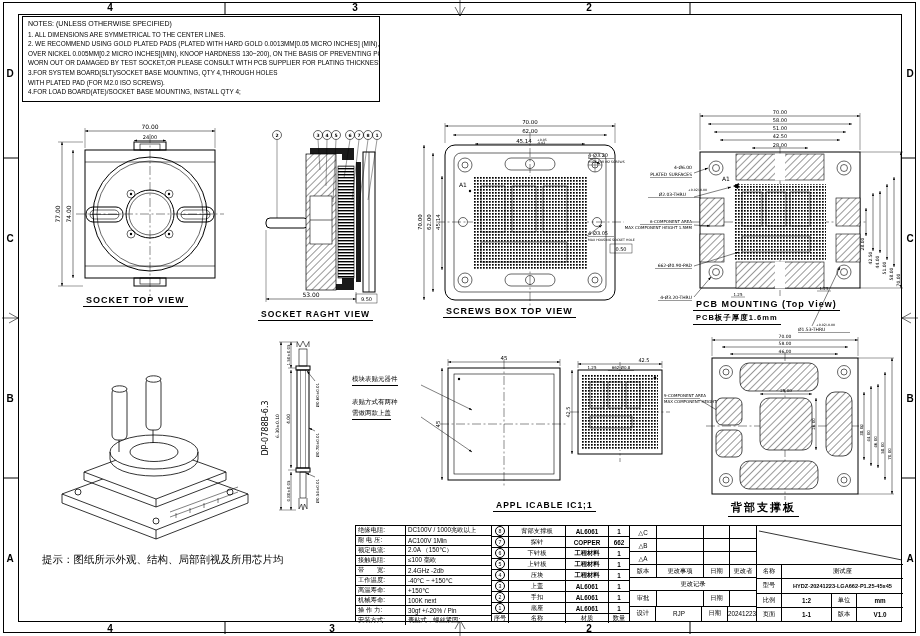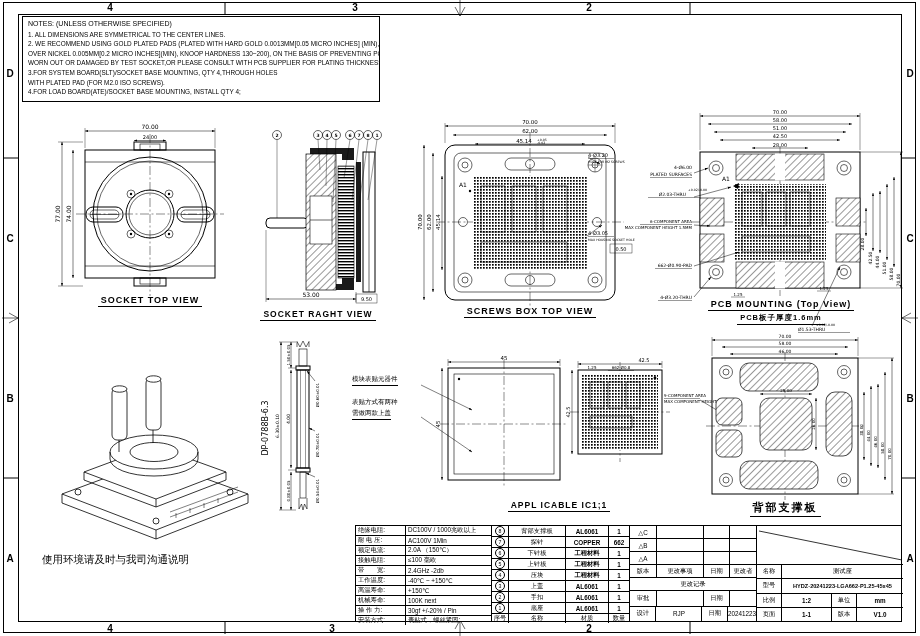--- a/index.html
+++ b/index.html
@@ -8,21 +8,21 @@
   .abs{position:absolute}
   
   .outerframe{left:3px;top:2px;width:913px;height:631px;border:1px solid #000;box-sizing:border-box}
   .innerframe{left:18px;top:14px;width:884px;height:608px;border:1.4px solid #000;box-sizing:border-box}
   .zone{font-size:10px;font-weight:bold;width:14px;text-align:center}
   
   .notes{left:22px;top:16px;width:358px;height:86px;border:1px solid #000;box-sizing:border-box;
          padding:2px 5px;font-size:6.4px;line-height:1.5;white-space:nowrap;overflow:hidden}
   .notes .nt{font-size:7px}
   
-  .viewlbl{text-align:center;font-weight:bold;letter-spacing:1px}
+  .viewlbl{font-weight:bold;letter-spacing:1px}
   .viewlbl span{display:inline-block;border-bottom:1.2px solid #000;padding:0 3px 1px}
   .f9{font-size:9px}.f85{font-size:8.5px}.f75{font-size:7.5px}.f11{font-size:11px;letter-spacing:2px}
   .bigtitle{left:420px;top:329px;width:255px;text-align:center;font-size:25px;letter-spacing:5px;
             font-family:"Liberation Serif","DejaVu Serif",serif}
   .cnnote{left:42px;top:551px;width:296px;font-size:10.5px;line-height:1.65;
           font-family:"Liberation Serif","DejaVu Serif",serif}
   .callout-cn{font-size:6.5px;white-space:nowrap}
   .callout-cn .u{border-bottom:.7px solid #000;display:inline-block;padding-bottom:.5px}
   
   .tb{left:355px;top:525px;width:547px;height:97px;border:1.2px solid #000;box-sizing:border-box;background:#fff}
@@ -556,21 +556,21 @@
   <div class="abs viewlbl f75" style="left:693px;top:313px;width:176px"><span>PCB板子厚度1.6mm</span></div>
   <div class="abs viewlbl f85" style="left:493px;top:500px;width:132px"><span>APPL ICABLE IC1;1</span></div>
   <div class="abs viewlbl f11" style="left:728px;top:500px;width:114px"><span>背部支撑板</span></div>
 
 
   <div class="abs callout-cn" style="left:352px;top:375px;width:70px"><span class="u">模块表贴元器件</span></div>
   <div class="abs callout-cn" style="left:352px;top:398px;width:70px"><span>表贴方式有两种</span></div>
   <div class="abs callout-cn" style="left:352px;top:409px;width:70px"><span class="u">需做两款上盖</span></div>
 
   <div class="abs cnnote">
-    <div>使用环境请及时与我司沟通说明</div>
+    <div>提示：图纸所示外观、结构、局部剖视及所用芯片均</div>
   </div>
 
   <div class="abs tb">
 
     <div class="col spec">
       <div class="srow">
           <div class="sk">绝缘电阻:</div>
           <div class="sv">DC100V / 1000兆欧以上</div>
         </div>
       <div class="srow">

